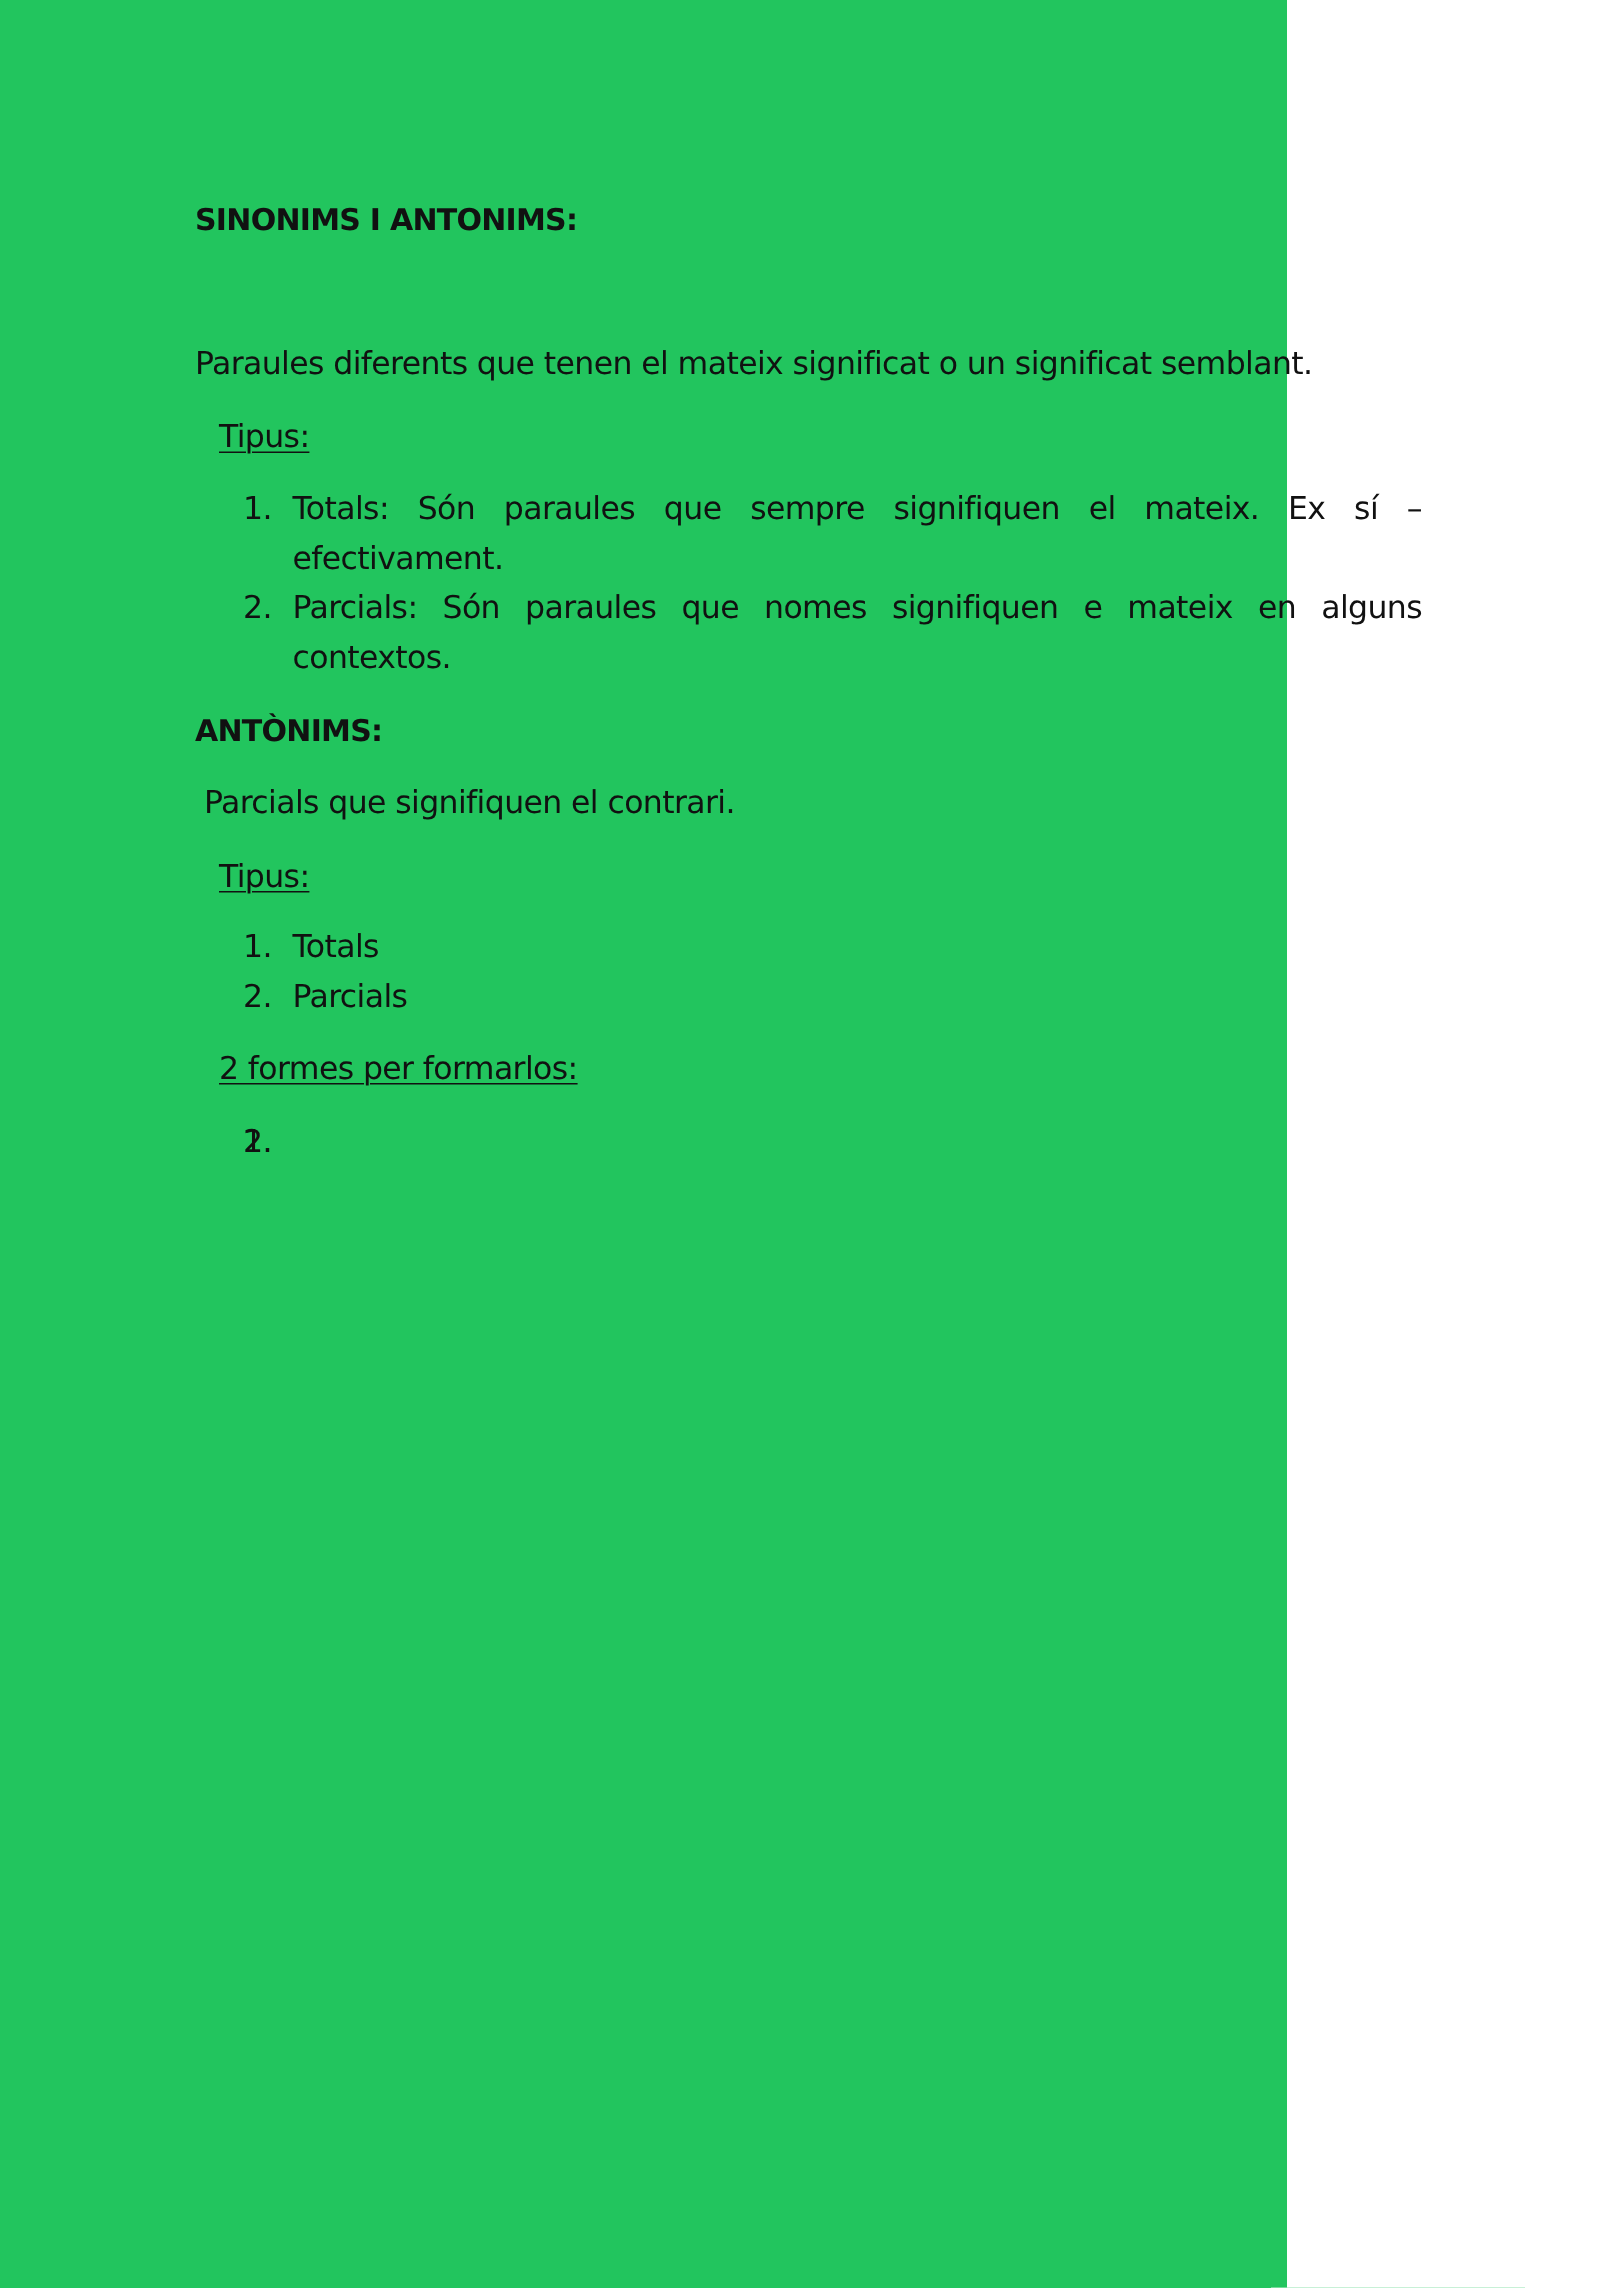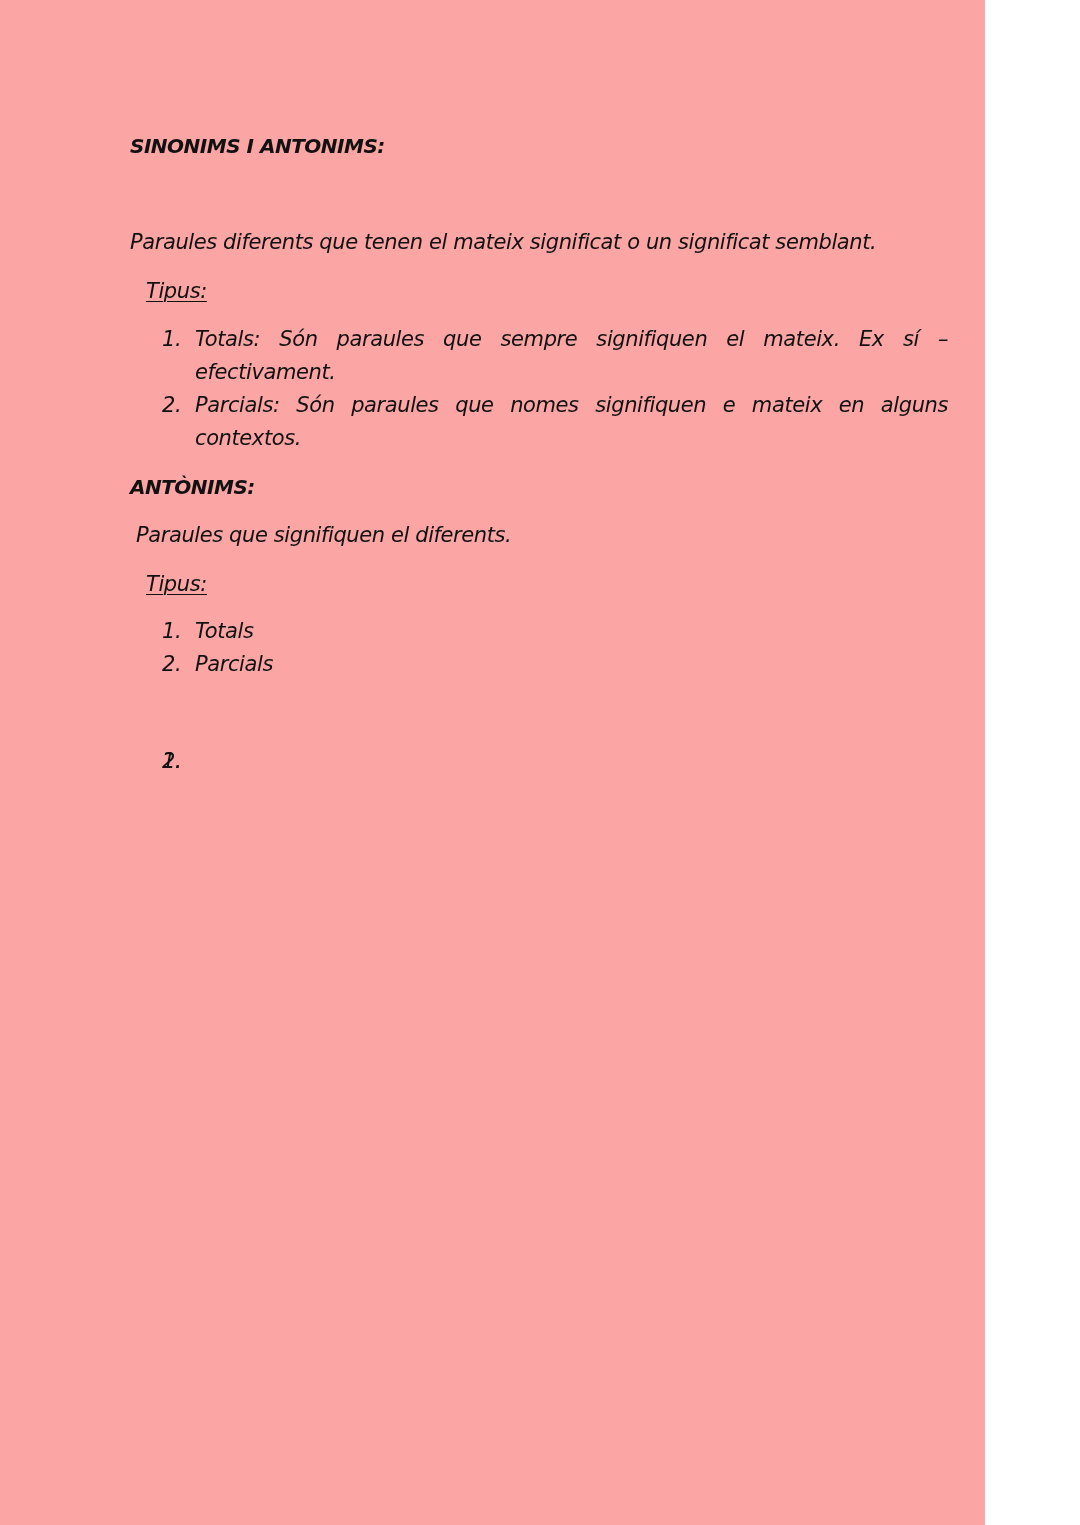--- a/index.html
+++ b/index.html
@@ -12,24 +12,23 @@
       height: 1525px;
       position: relative;
       overflow: hidden;
       font-family: "DejaVu Sans", sans-serif;
       color: #111111;
     }
     .page {
       position: absolute;
       left: 0;
       top: 0;
-      width: 985px;
+      width: 858px;
       height: 1525px;
-      background: #fca5a5;
-      font-style: italic;
+      background: #22c55e;
     }
     .block {
       position: absolute;
       left: 130px;
       width: 818px;
     }
     .heading {
       font-weight: bold;
       font-size: 20px;
       letter-spacing: -0.5px;
@@ -95,37 +94,40 @@
       <span class="txt">Totals: Són paraules que sempre signifiquen el mateix. Ex sí – efectivament.</span>
     </li>
     <li>
       <span class="num">2.</span>
       <span class="txt">Parcials: Són paraules que nomes signifiquen e mateix en alguns contextos.</span>
     </li>
   </ol>
 
   <div class="block heading" style="top:473px;">ANTÒNIMS:</div>
 
-  <div class="block para" style="top:521px; left:136px;">Paraules que signifiquen el diferents.</div>
+  <div class="block para" style="top:521px; left:136px;">Parcials que signifiquen el contrari.</div>
 
   <div class="block" style="top:570px;">
     <span class="label-u">Tipus:</span>
   </div>
 
   <ol class="list" style="top:615px;">
     <li>
       <span class="num">1.</span>
       <span class="txt">Totals</span>
     </li>
     <li>
       <span class="num">2.</span>
       <span class="txt">Parcials</span>
     </li>
   </ol>
 
+  <div class="block" style="top:698px;">
+    <span class="label-u">2 formes per formarlos:</span>
+  </div>
 
   <ol class="list" style="top:745px;">
     <li>
       <span class="num">1.</span>
     </li>
     <li>
       <span class="num">2.</span>
     </li>
   </ol>
 

